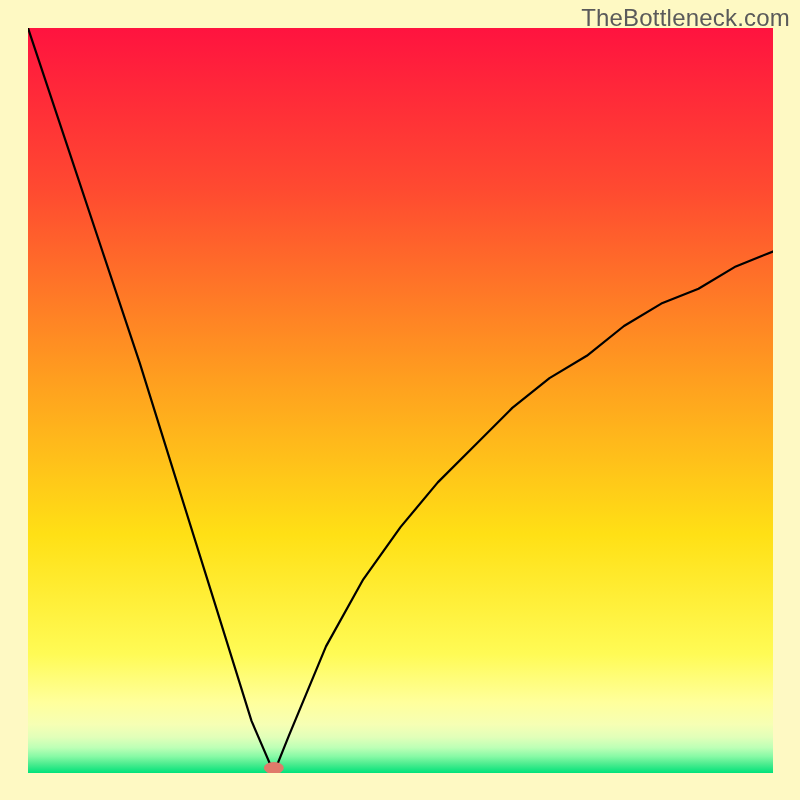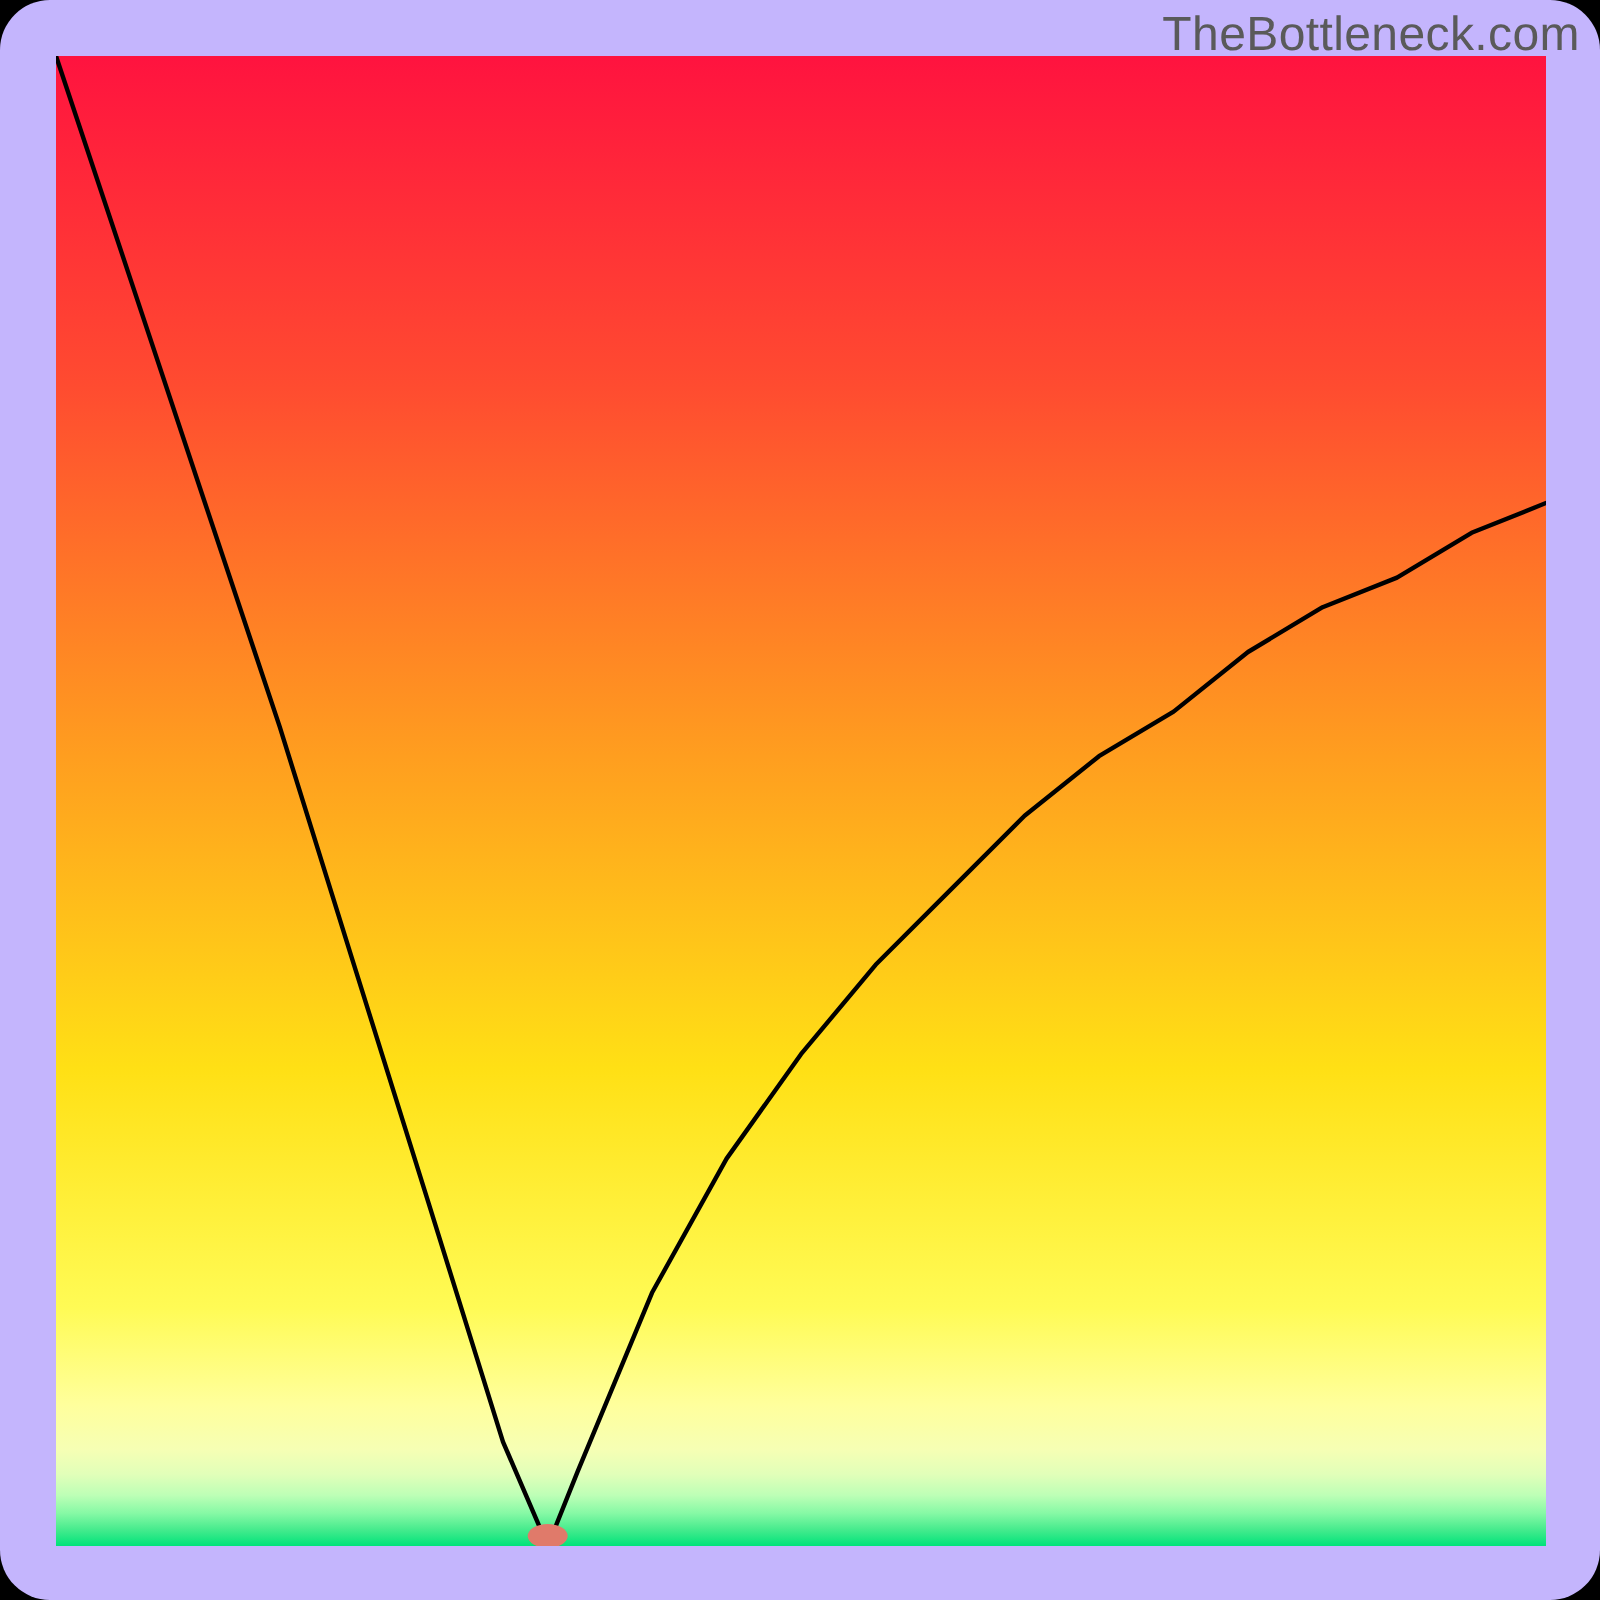--- a/index.html
+++ b/index.html
@@ -11,22 +11,21 @@
     width: 800px;
     height: 800px;
     overflow: hidden;
     font-family: Arial, Helvetica, sans-serif;
     background: #000;
   }
   .frame {
     position: relative;
     width: 800px;
     height: 800px;
-    background: #c4b5fd;
-    border-radius: 25px;
+    background: #fef9c3;
   }
   .attribution {
     position: absolute;
     top: 4px;
     right: 10px;
     color: #5a5a5a;
     font-size: 24px;
     font-weight: 400;
     letter-spacing: 0.2px;
   }

